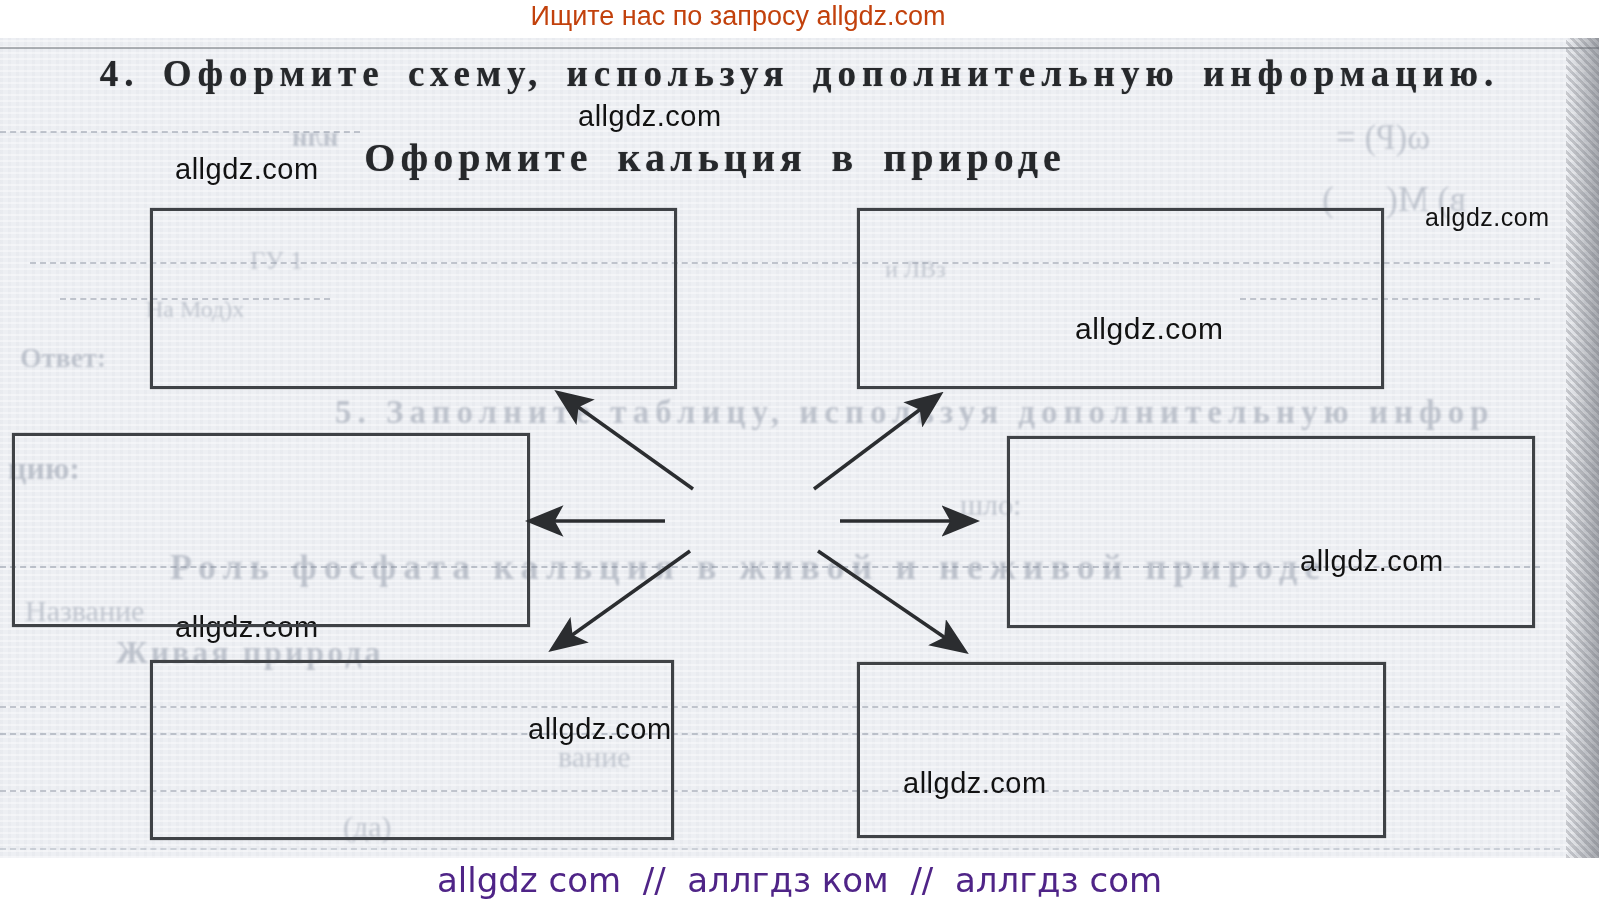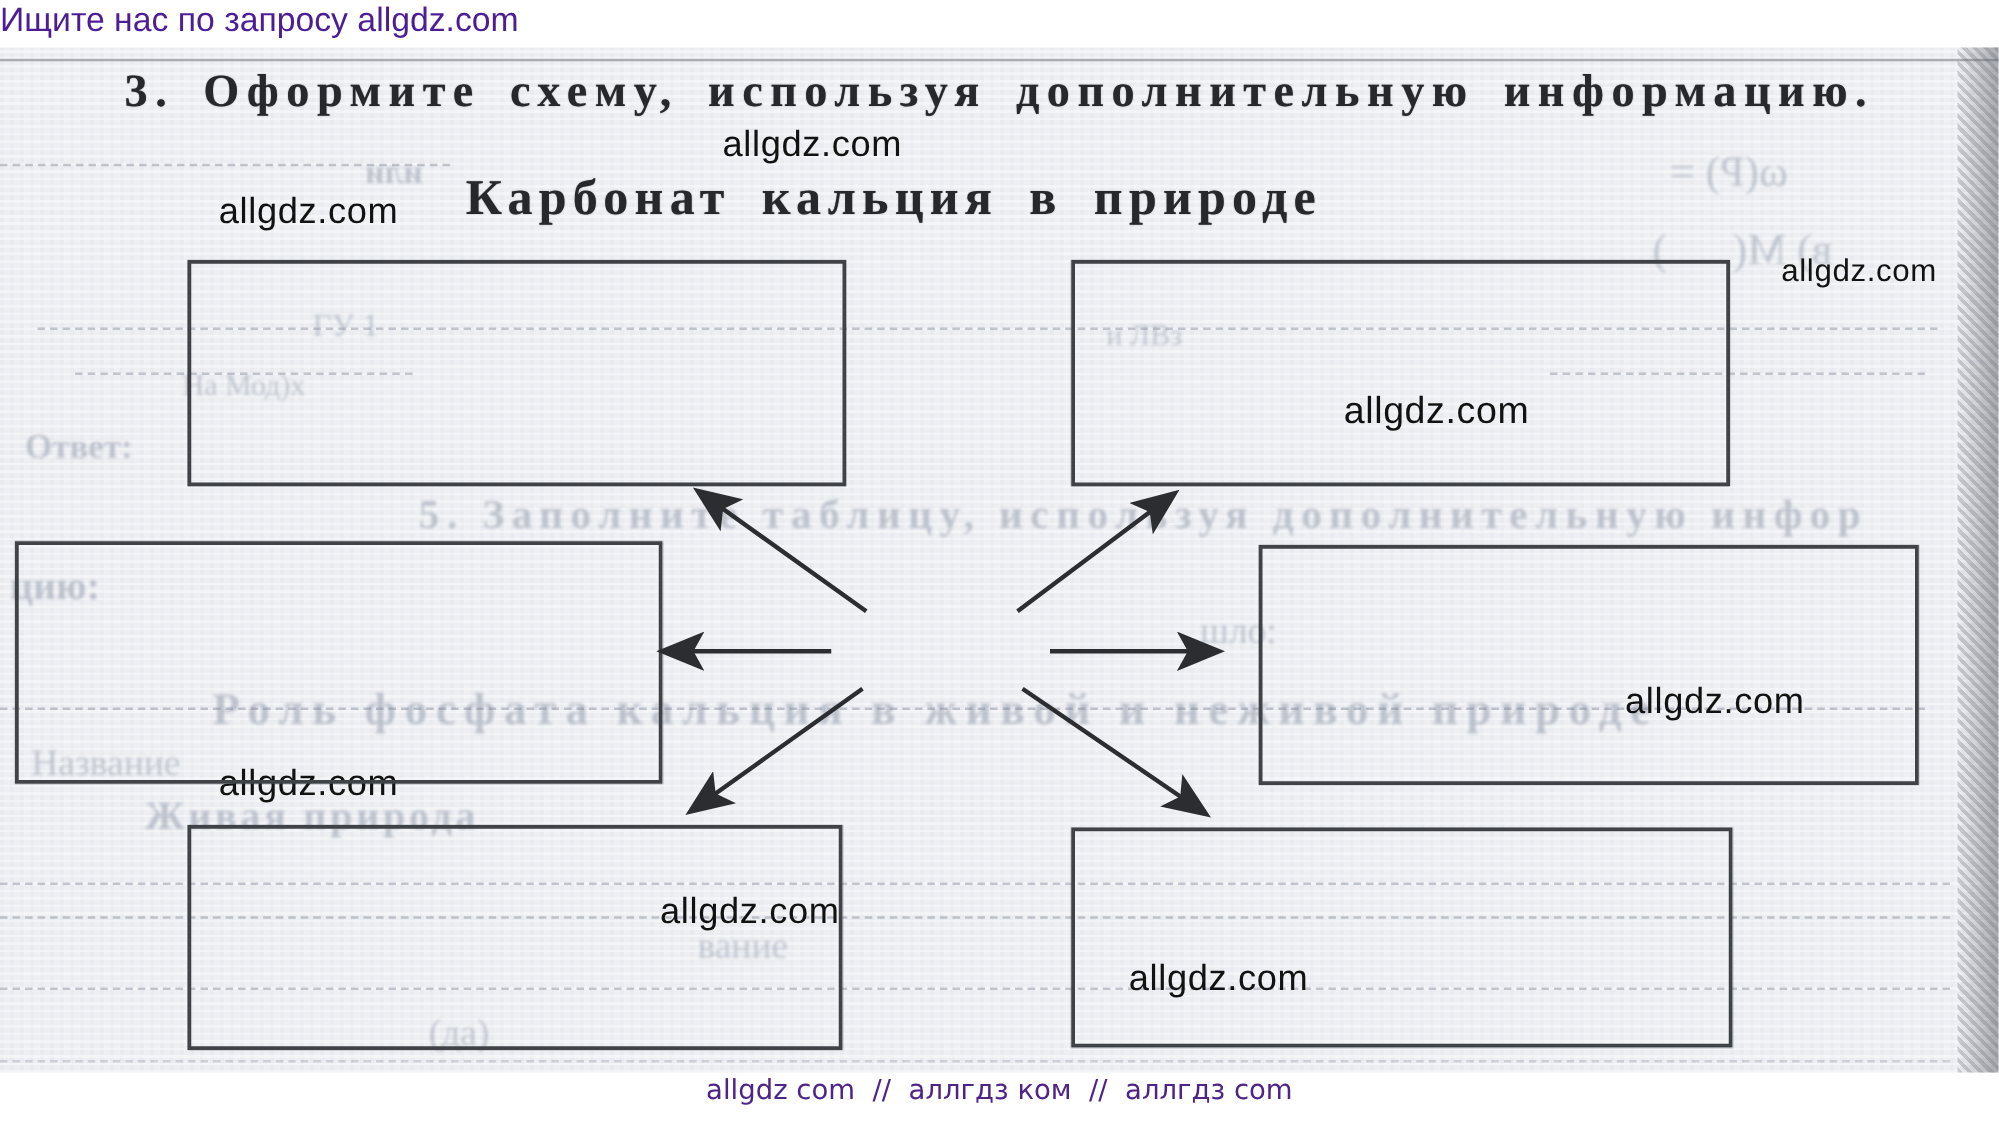--- a/index.html
+++ b/index.html
@@ -1,20 +1,20 @@
 <!DOCTYPE html>
 <html><head>
 <meta charset="utf-8">
 <style>
   html,body{margin:0;padding:0;background:#ffffff;}
   .page{position:relative;width:1599px;height:901px;background:#ffffff;overflow:hidden;
         font-family:"Liberation Serif", serif;}
   
-  .banner{position:absolute;left:0;top:1px;width:1476px;
-          font-family:"Liberation Sans", sans-serif;font-size:27px;color:#4c1d95;white-space:pre;}
+  .banner{position:absolute;left:0;top:1px;width:1476px;text-align:center;
+          font-family:"Liberation Sans", sans-serif;font-size:27px;color:#c2410c;white-space:pre;}
   
   .scan{position:absolute;left:0;top:38px;width:1599px;height:820px;background-color:#edeff3;
         background-image:
           repeating-linear-gradient(0deg, rgba(255,255,255,.4) 0 2px, rgba(0,0,0,0) 2px 6px),
           repeating-linear-gradient(90deg, rgba(175,180,192,.07) 0 3px, rgba(0,0,0,0) 3px 8px);}
   .page-edge-line{position:absolute;left:0;top:47px;width:1599px;height:2px;
         background:rgba(85,90,98,.45);}
   .scan-shadow{position:absolute;left:1566px;top:38px;width:33px;height:820px;
         background:linear-gradient(to right, rgba(0,0,0,0), rgba(105,108,116,.55)),
           repeating-linear-gradient(45deg, rgba(90,92,100,.25) 0 3px, rgba(0,0,0,0) 3px 6px);}
@@ -38,21 +38,21 @@
   .ghost{position:absolute;color:#9aa2b0;opacity:.55;filter:blur(1.2px);
        font-family:"Liberation Serif", serif;white-space:pre;}
   .ghost.bold{font-weight:bold;color:#a3aab7;opacity:.65;}
   .ghost.mir{transform:scaleX(-1);}
   .gline{position:absolute;height:0;border-top:2px dashed rgba(128,138,154,.45);
        filter:blur(.6px);}
   
   .arrows{position:absolute;left:0;top:0;}
   
   .footer{position:absolute;left:0;top:860px;width:1599px;text-align:center;
-       font-family:"DejaVu Sans", sans-serif;font-size:22px;color:#4f2487;white-space:pre;}
+       font-family:"DejaVu Sans", sans-serif;font-size:34px;color:#4f2487;white-space:pre;}
 </style>
 </head>
 <body>
 
 <div class="page">
 
   <div class="banner">Ищите нас по запросу allgdz.com</div>
 
   <div class="scan"></div>
   <div class="page-edge-line"></div>
@@ -75,22 +75,22 @@
   <div class="gline" style="left:0;top:566px;width:1540px;"></div>
   <div class="ghost" style="left:25px;top:594px;font-size:30px;">Название</div>
   <div class="ghost bold" style="left:116px;top:634px;font-size:32px;letter-spacing:3px;">Живая природа</div>
   <div class="gline" style="left:0;top:706px;width:1560px;"></div>
   <div class="gline" style="left:0;top:733px;width:1560px;"></div>
   <div class="ghost" style="left:558px;top:740px;font-size:30px;">вание</div>
   <div class="gline" style="left:0;top:790px;width:1560px;"></div>
   <div class="ghost" style="left:343px;top:810px;font-size:30px;">(да)</div>
   <div class="gline" style="left:0;top:848px;width:1560px;border-top-color:rgba(128,138,154,.3);"></div>
 
-  <div class="heading ink">3. Оформите схему, используя дополнительную информацию.</div>
-  <div class="title ink">Карбонат кальция в природе</div>
+  <div class="heading ink">4. Оформите схему, используя дополнительную информацию.</div>
+  <div class="title ink">Оформите кальция в природе</div>
 
   <div class="wm" style="left:578px;top:100px;">allgdz.com</div>
   <div class="wm" style="left:175px;top:153px;">allgdz.com</div>
   <div class="wm" style="left:1425px;top:203px;font-size:25px;">allgdz.com</div>
   <div class="wm" style="left:1075px;top:312px;font-size:30px;">allgdz.com</div>
   <div class="wm" style="left:1300px;top:545px;">allgdz.com</div>
   <div class="wm" style="left:175px;top:611px;">allgdz.com</div>
   <div class="wm" style="left:528px;top:713px;">allgdz.com</div>
   <div class="wm" style="left:903px;top:767px;">allgdz.com</div>
 

